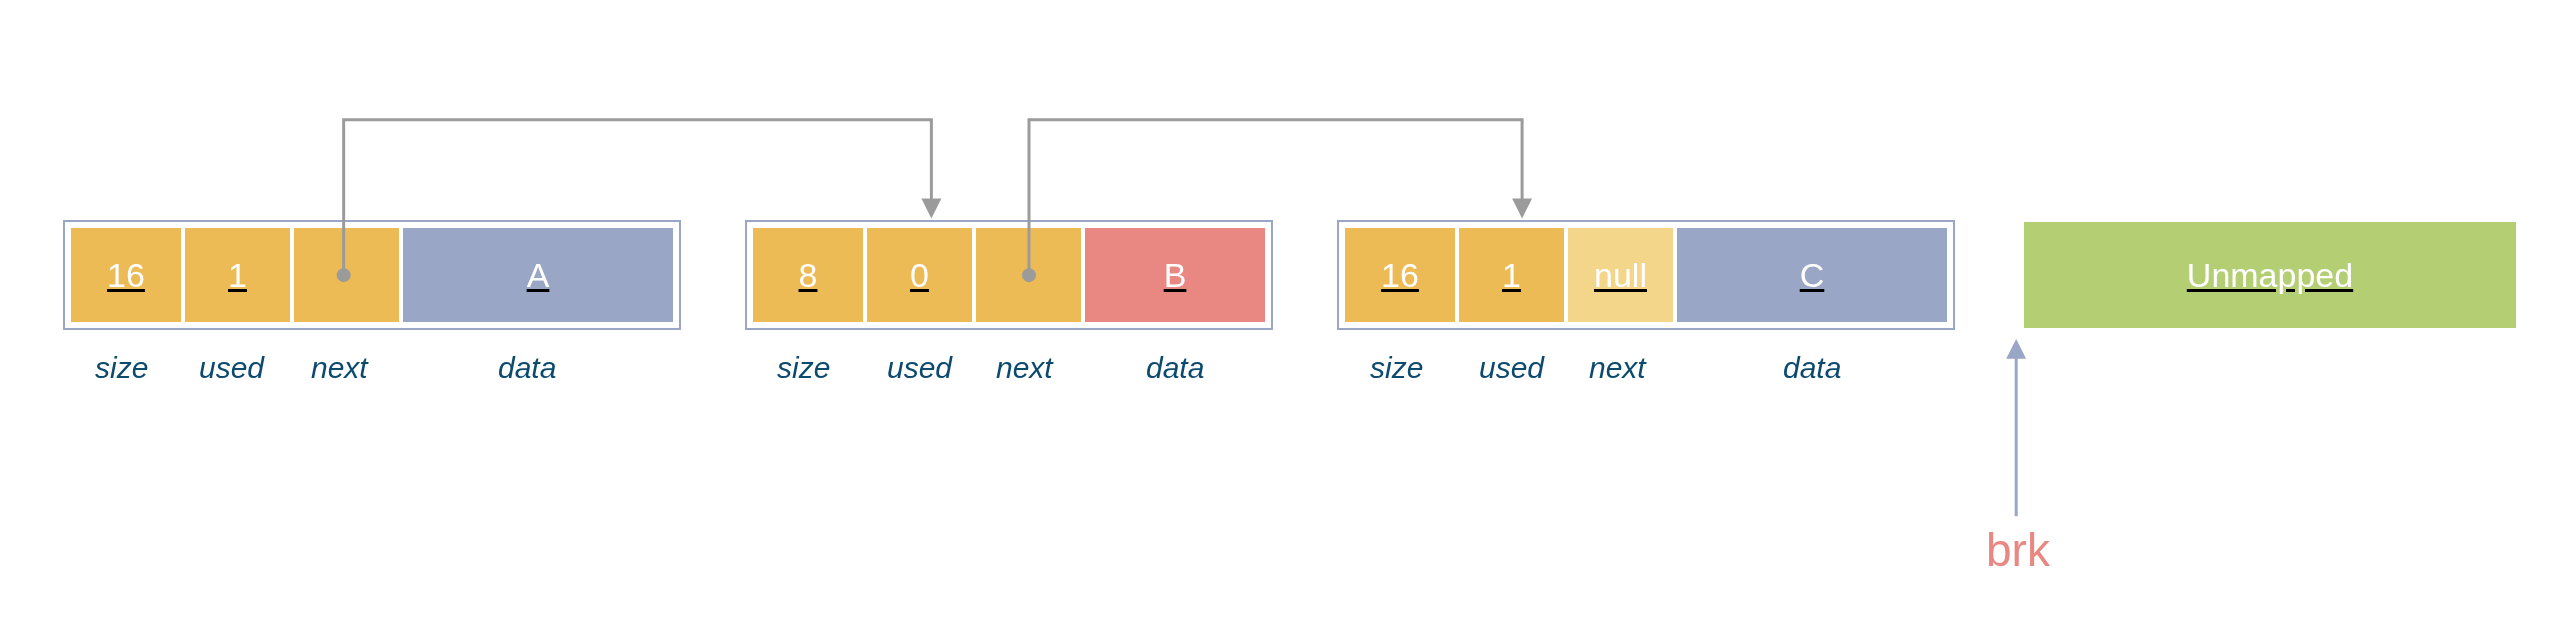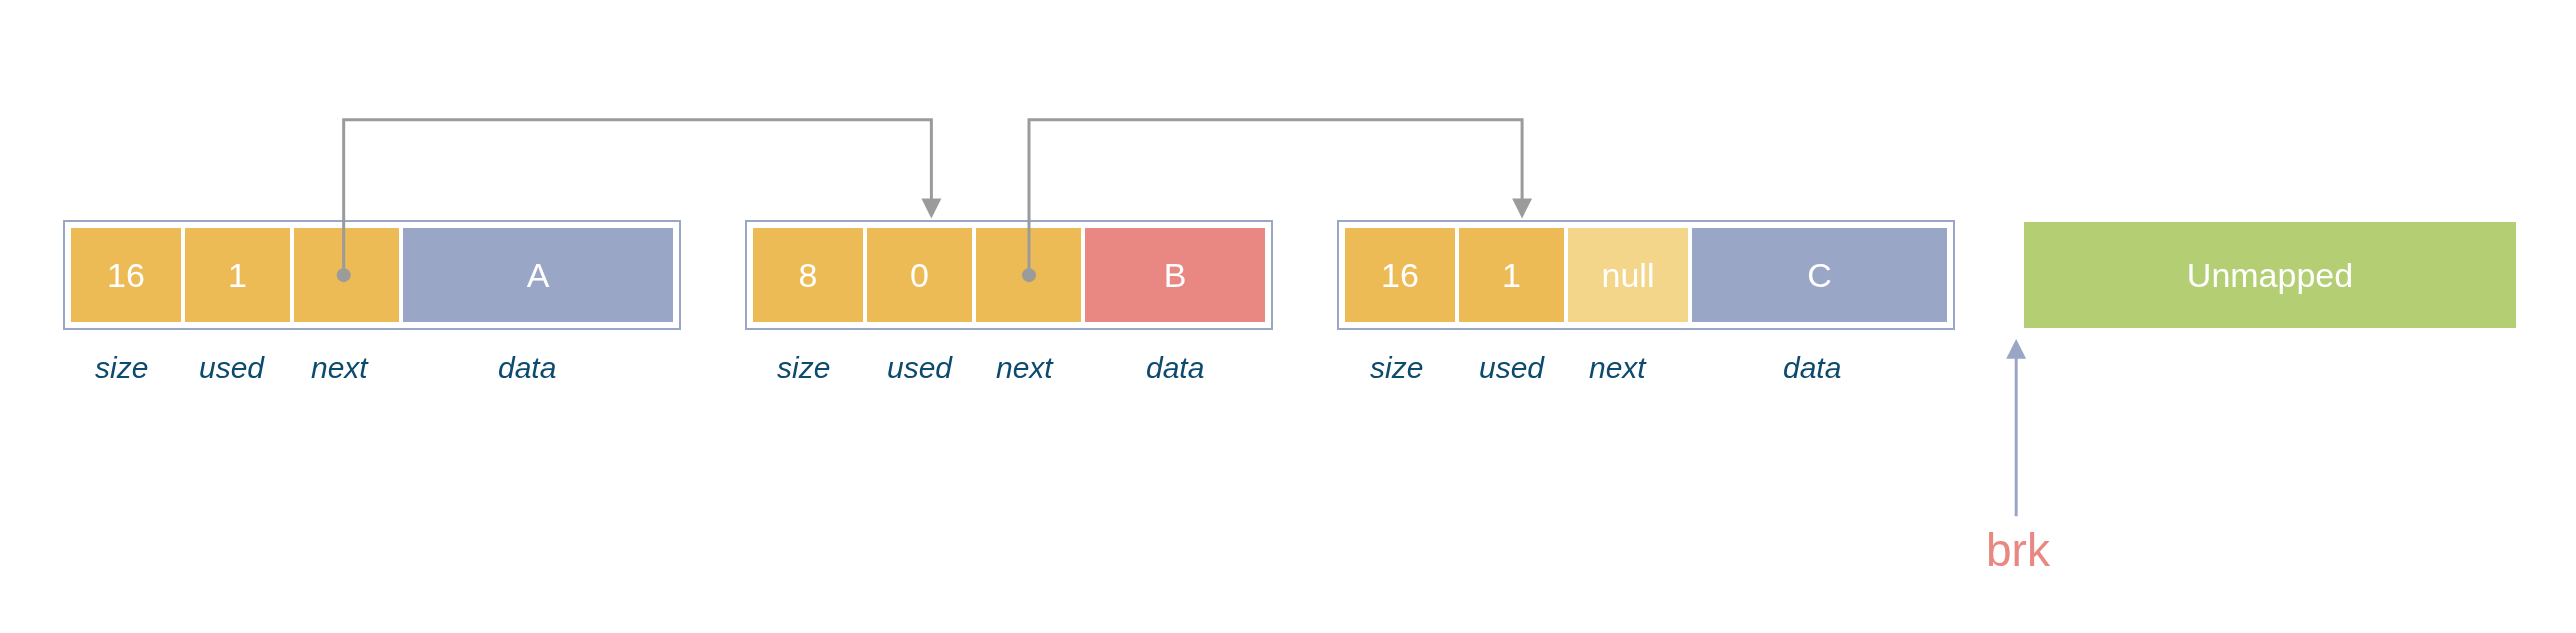--- a/index.html
+++ b/index.html
@@ -14,20 +14,21 @@
     position: absolute;
     inset: 0;
   }
   .block {
     position: absolute;
     border: 2px solid #9aa6c6;
     padding: 6px;
     display: flex;
     gap: 4px;
     align-items: stretch;
+    text-decoration: underline;
   }
   .cell {
     display: flex;
     align-items: center;
     justify-content: center;
     color: #ffffff;
     font-size: 34px;
     font-weight: 400;
   }
   .orange { background: #edbb55; }
@@ -97,21 +98,21 @@
     <div class="cell salmon" style="flex:1;">B</div>
   </div>
   <div class="label" style="left:777px;  top:351px;">size</div>
   <div class="label" style="left:887px;  top:351px;">used</div>
   <div class="label" style="left:996px; top:351px;">next</div>
   <div class="label" style="left:1146px; top:351px;">data</div>
 
   <div class="block" style="left:1337px; top:220px; width:618px; height:110px;">
     <div class="cell orange" style="width:110px;">16</div>
     <div class="cell orange" style="width:105px;">1</div>
-    <div class="cell orange-light" style="width:120px;">null</div>
+    <div class="cell orange-light" style="width:105px;">null</div>
     <div class="cell bluegray" style="flex:1;">C</div>
   </div>
   <div class="label" style="left:1370px; top:351px;">size</div>
   <div class="label" style="left:1479px; top:351px;">used</div>
   <div class="label" style="left:1589px; top:351px;">next</div>
   <div class="label" style="left:1783px; top:351px;">data</div>
 
   <div class="block green" style="left:2024px; top:222px; width:492px; height:106px; padding:12px; border:none;">
     <div class="cell green" style="flex:1; font-size:34px;">Unmapped</div>
   </div>

